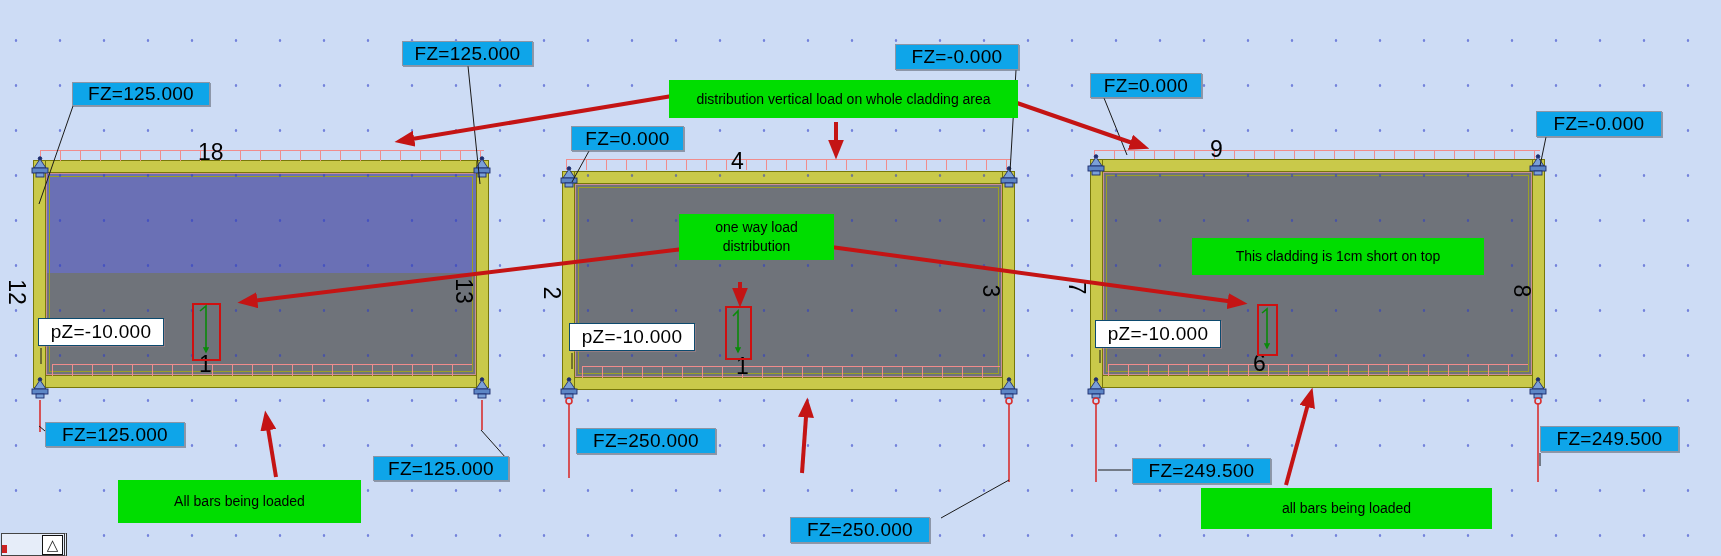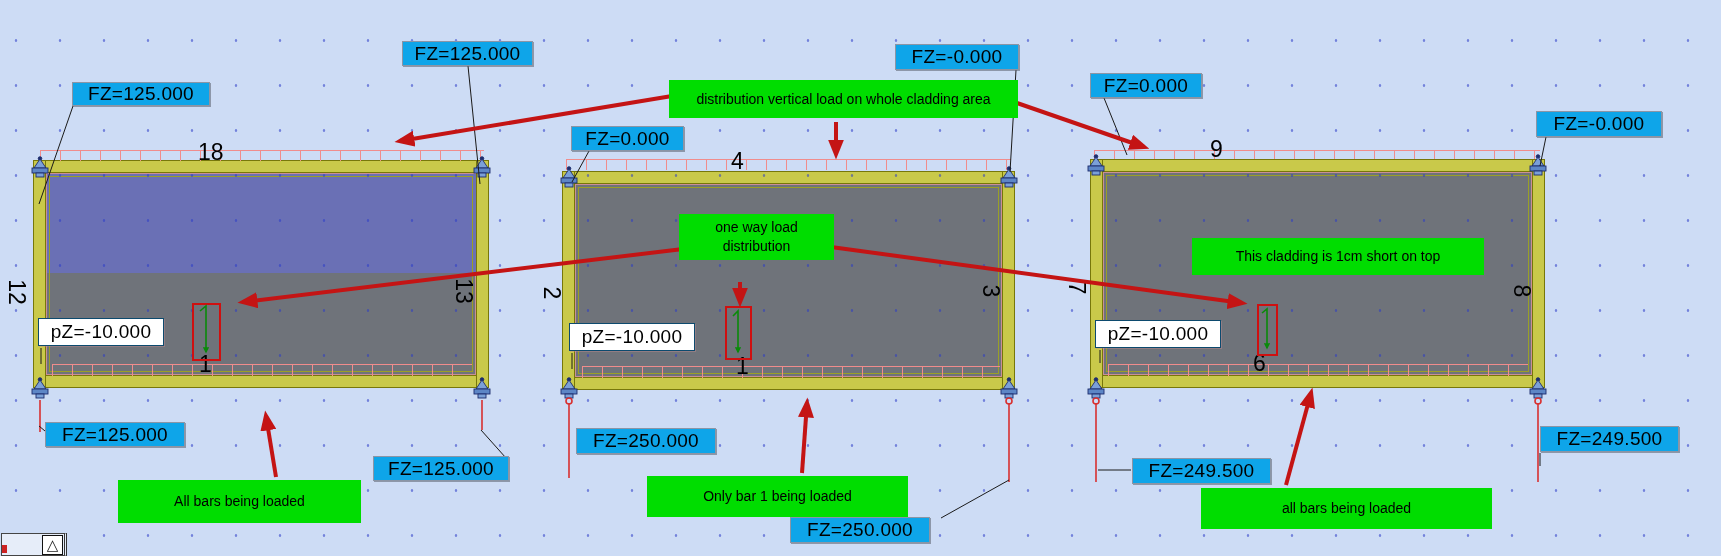--- a/index.html
+++ b/index.html
@@ -241,21 +241,20 @@
   <div class="fz" style="left:1540px;top:426px;width:139px;height:26px;">FZ=249.500</div>
 
   <div class="pz" style="left:38px;top:318px;width:126px;height:28px;">pZ=-10.000</div>
   <div class="pz" style="left:569px;top:323px;width:126px;height:28px;">pZ=-10.000</div>
   <div class="pz" style="left:1095px;top:320px;width:126px;height:28px;">pZ=-10.000</div>
 
   <div class="note" style="left:669px;top:80px;width:349px;height:38px;">distribution vertical load on whole cladding area</div>
   <div class="note" style="left:679px;top:214px;width:155px;height:46px;padding:4px 14px;">one way load distribution</div>
   <div class="note" style="left:1192px;top:238px;width:292px;height:37px;">This cladding is 1cm short on top</div>
   <div class="note" style="left:118px;top:480px;width:243px;height:43px;">All bars being loaded</div>
-  <div class="note" style="left:647px;top:476px;width:261px;height:41px;">Only bar 1 being loaded</div>
   <div class="note" style="left:1201px;top:488px;width:291px;height:41px;">all bars being loaded</div>
 
   <div class="corner-widget">
     <div class="corner-red"></div>
     <div class="corner-tribox">
       <span>△</span>
     </div>
   </div>
 
 </div>

